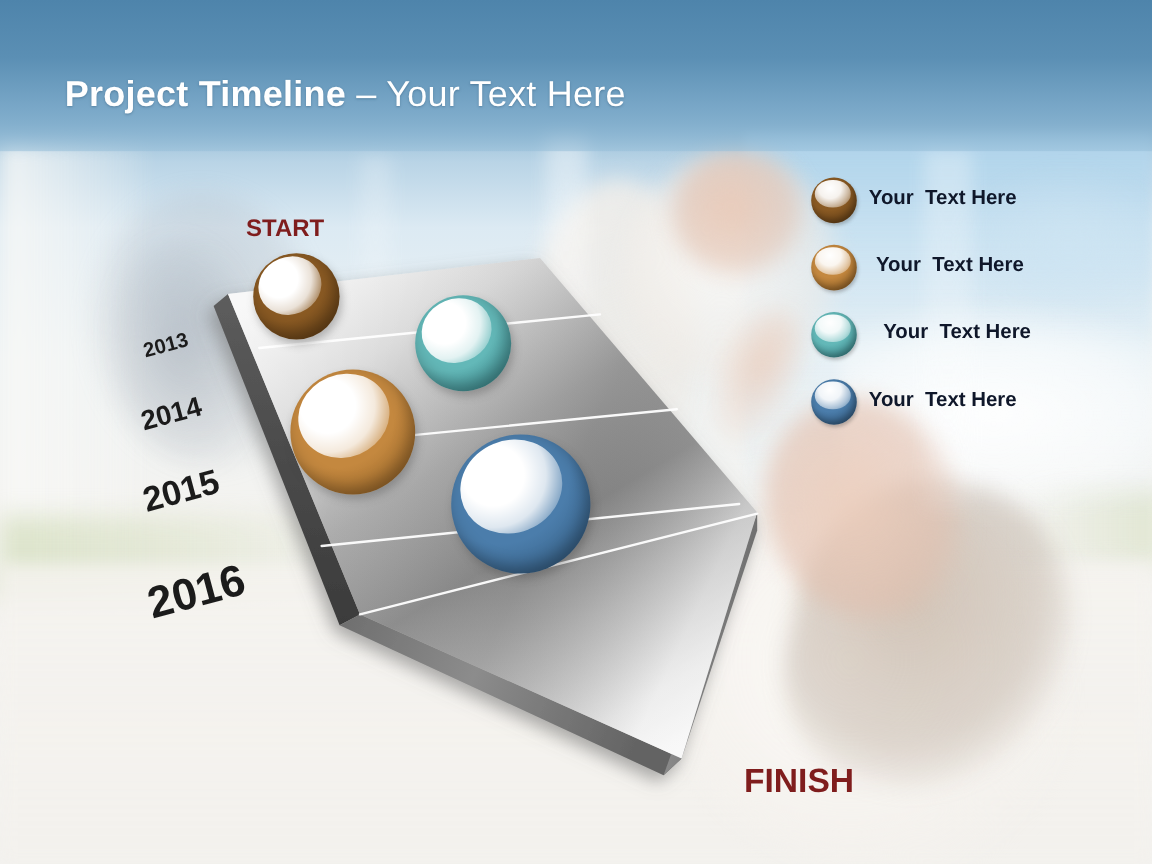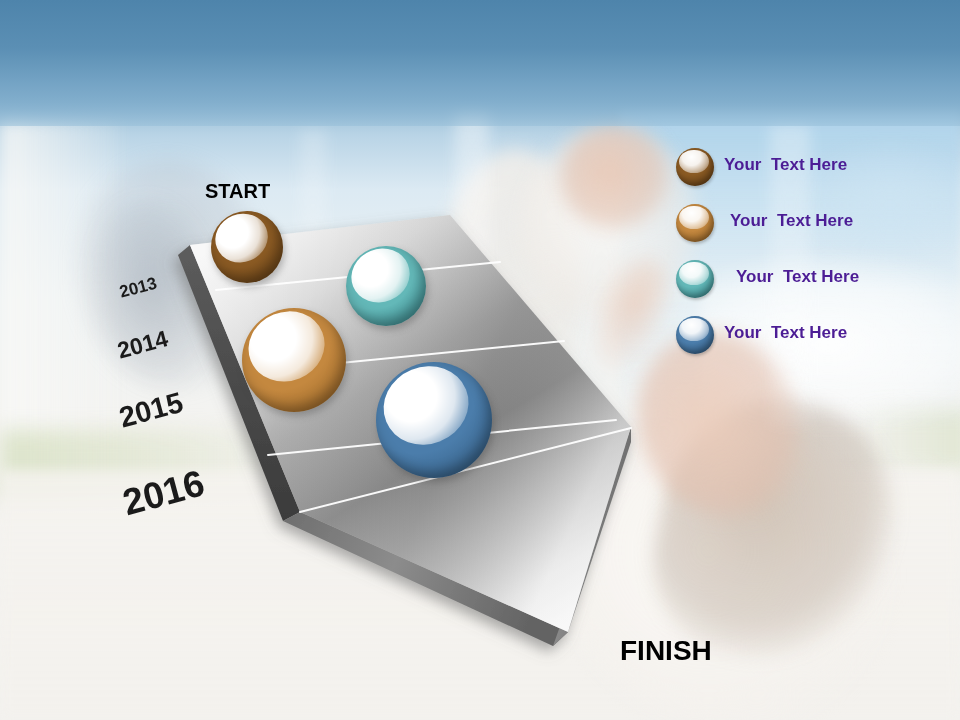--- a/index.html
+++ b/index.html
@@ -193,21 +193,21 @@
   .year {
     position: absolute;
     color: #1b1b1b;
     font-weight: bold;
     transform-origin: left center;
     white-space: nowrap;
   }
 
   .edge-label {
     position: absolute;
-    color: #000000;
+    color: #7f1d1d;
     font-weight: bold;
     white-space: nowrap;
   }
 
   
   #legend { position: absolute; left: 676px; top: 148px; width: 270px; }
   .legend-row {
     position: relative;
     height: 56px;
   }
@@ -221,21 +221,21 @@
     content: "";
     position: absolute;
     left: 8%; top: 5%;
     width: 78%; height: 62%;
     border-radius: 50%;
     background: radial-gradient(ellipse at 42% 30%, #ffffff 0%, rgba(255,255,255,0.92) 38%, rgba(255,255,255,0.55) 66%, rgba(255,255,255,0) 100%);
   }
   .legend-text {
     position: absolute;
     top: 7px;
-    color: #4c1d95;
+    color: #0f172a;
     font-size: 17px;
     font-weight: bold;
     white-space: pre;
   }
 </style>
 </head>
 <body>
 
 <div id="slide">
 
@@ -255,20 +255,23 @@
     <div class="ph ph-floor"></div>
     <div class="ph ph-mom-body"></div>
     <div class="ph ph-mom-hair"></div>
     <div class="ph ph-mom-head"></div>
     <div class="band b3"></div>
     <div class="band b1"></div>
     <div class="band b2"></div>
   </div>
 
   <div id="title-band"></div>
+  <div id="title">
+    <span class="strong">Project Timeline</span><span class="light"> – Your Text Here</span>
+  </div>
 
   <svg id="ramp" viewBox="0 0 960 720">
     <defs>
       <linearGradient id="topFace" x1="0.18" y1="0" x2="0.82" y2="1">
         <stop offset="0%" stop-color="#f2f2f2"></stop>
         <stop offset="18%" stop-color="#d8d8d8"></stop>
         <stop offset="40%" stop-color="#a8a8a8"></stop>
         <stop offset="58%" stop-color="#8f8f8f"></stop>
         <stop offset="74%" stop-color="#bdbdbd"></stop>
         <stop offset="90%" stop-color="#e7e7e7"></stop>

